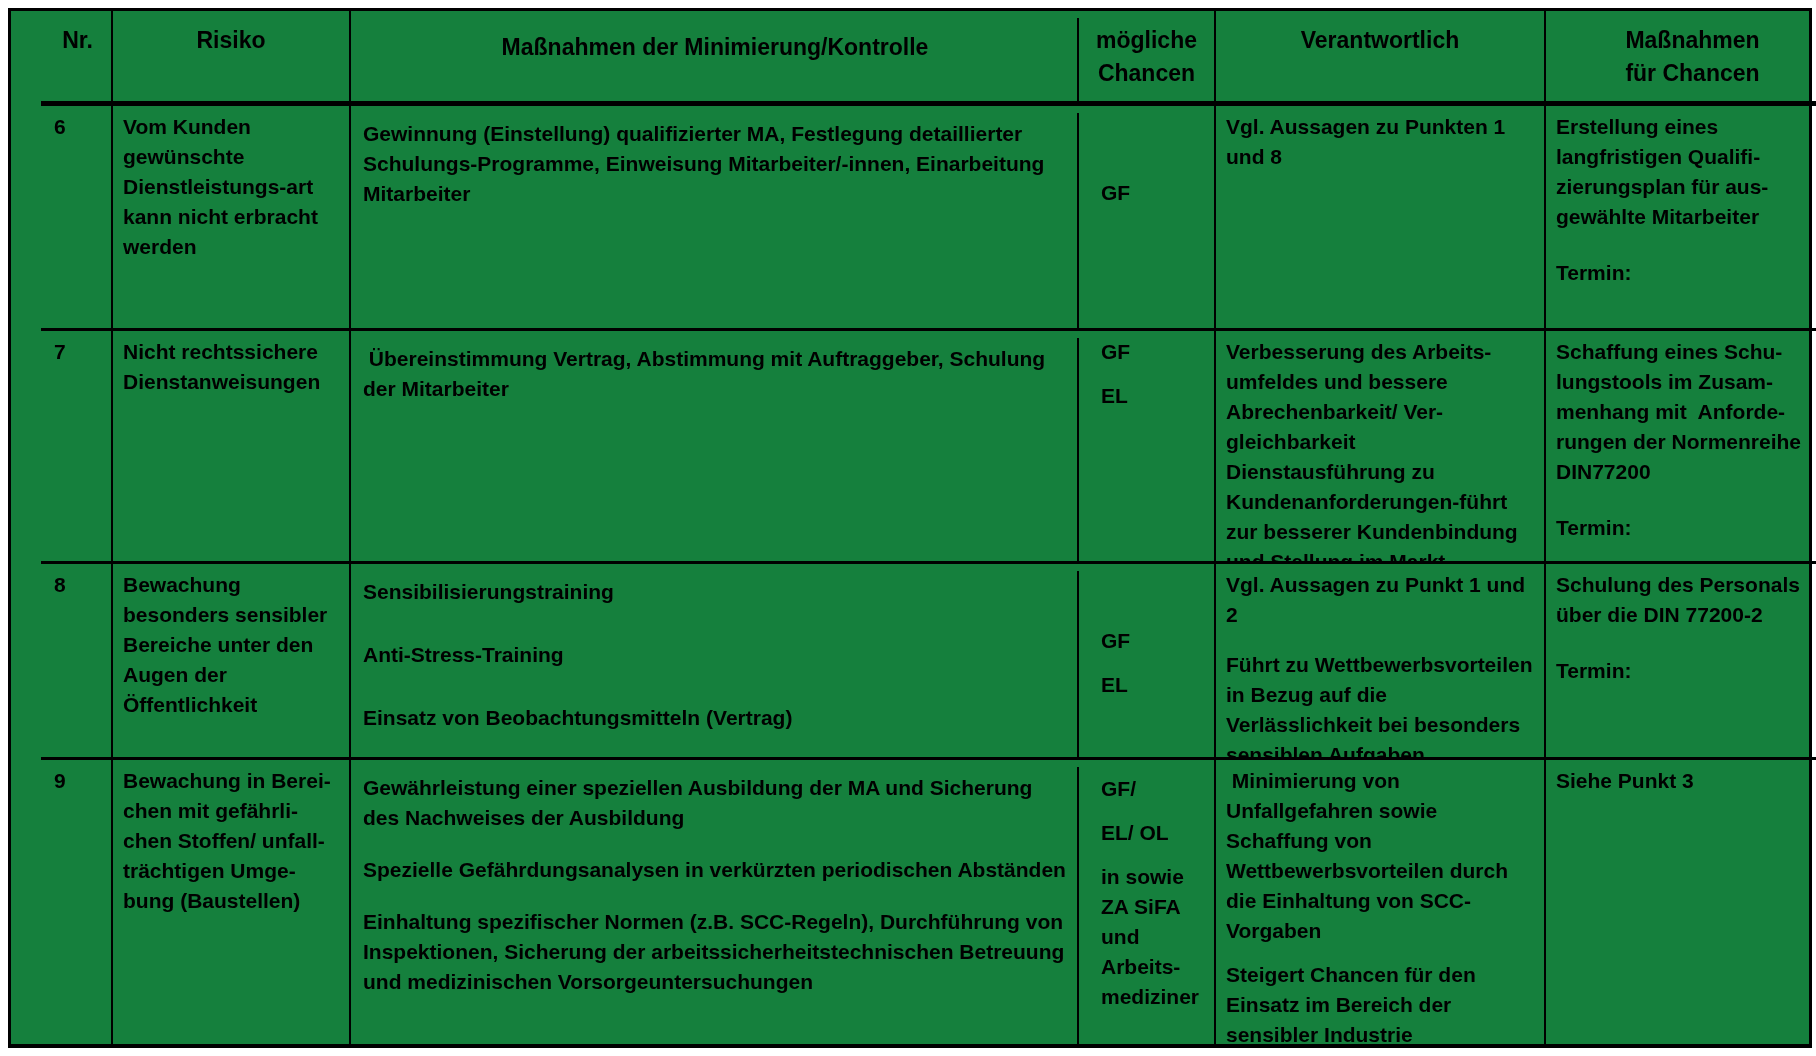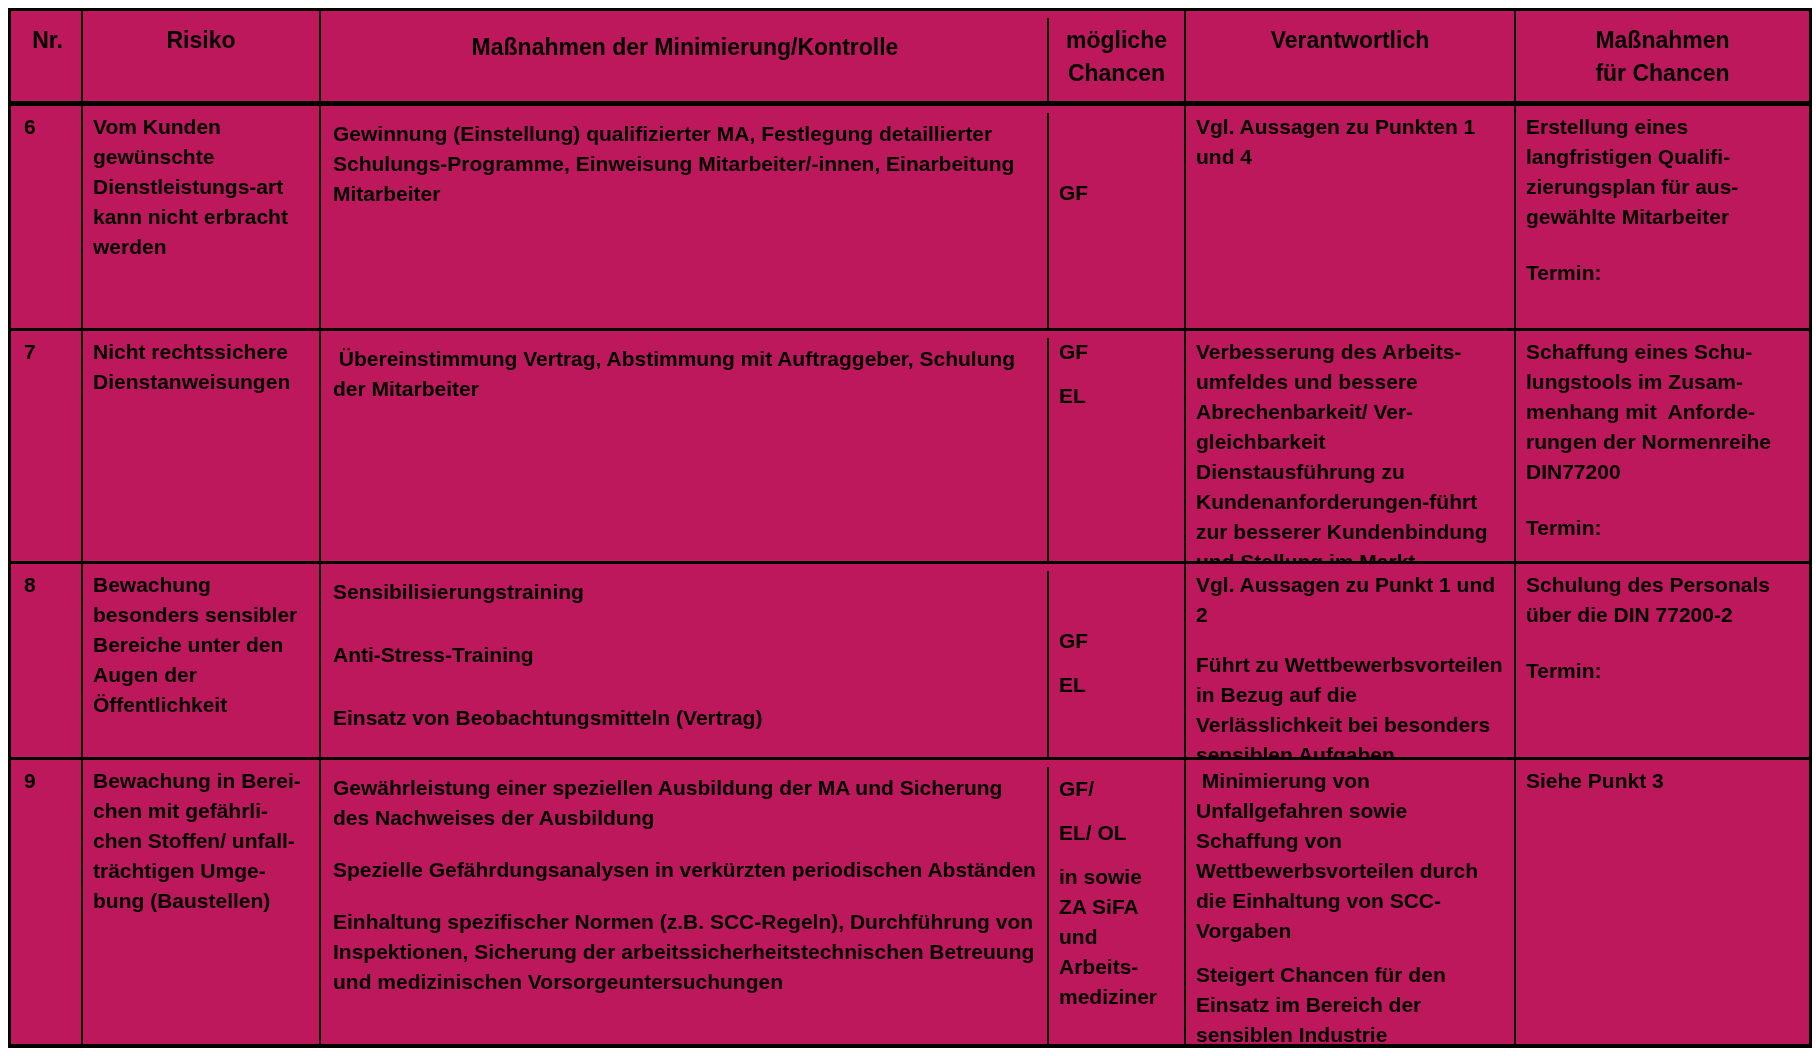--- a/index.html
+++ b/index.html
@@ -13,21 +13,22 @@
   }
   #risk-table {
     position: absolute;
     left: 8px; top: 8px;
     width: 1804px; height: 1040px;
     border: 3px solid #000;
     border-bottom-width: 4px;
     display: grid;
     grid-template-columns: 72px 238px 728px 137px 330px 293px;
     grid-template-rows: 95px 225px 233px 196px 284px;
-    background: #be185d;
+    background: #15803d;
+    padding-left: 30px;
   }
   .cell {
     border-right: 2px solid #000;
     border-bottom: 3px solid #000;
     overflow: hidden;
     padding: 6px 10px;
     font-size: 21px;
     line-height: 30px;
   }
   .cell:nth-child(6n) { border-right: none; }
@@ -43,21 +44,21 @@
   }
   .th.col-verantwortlich { word-break: break-all; padding-left: 16px; padding-right: 16px; }
   .th.col-massnahmen_chancen { white-space: pre-line; }
 
   .para { margin: 0 0 20px 0; white-space: pre-wrap; font-weight: bold; }
   .para:last-child { margin-bottom: 0; }
   .col-nr { padding-left: 13px; }
   .col-nr .para { font-weight: 700; }
   .col-massnahmen { padding-left: 12px; margin-top: 7px; }
 
-  .col-verantwortlich .para { margin-bottom: 14px; }
+  .col-verantwortlich .para { margin-bottom: 14px; margin-left: 12px; }
   .row-6.col-verantwortlich { padding-top: 72px; }
   .row-8.col-verantwortlich { padding-top: 62px; }
   .row-9.col-verantwortlich { padding-top: 14px; }
 
   .row-8.col-massnahmen .para { margin-bottom: 33px; }
   .row-9.col-massnahmen .para { margin-bottom: 22px; }
   .row-9.col-chancen .para { margin-bottom: 14px; }
 
   .col-massnahmen_chancen .para + .para:last-child { margin-top: 26px; }
 </style>
@@ -78,21 +79,21 @@
     <div class="cell td col-risiko row-6">
       <p class="para">Vom Kunden gewünschte Dienstleistungs-art kann nicht erbracht werden</p>
     </div>
     <div class="cell td col-massnahmen row-6">
       <p class="para">Gewinnung (Einstellung) qualifizierter MA, Festlegung detaillierter Schulungs-Programme, Einweisung Mitarbeiter/-innen, Einarbeitung Mitarbeiter</p>
     </div>
     <div class="cell td col-verantwortlich row-6">
       <p class="para">GF</p>
     </div>
     <div class="cell td col-chancen row-6">
-      <p class="para">Vgl. Aussagen zu Punkten 1 und 4</p>
+      <p class="para">Vgl. Aussagen zu Punkten 1 und 8</p>
     </div>
     <div class="cell td col-massnahmen_chancen row-6">
       <p class="para">Erstellung eines langfristigen Qualifi-zierungsplan für aus-gewählte Mitarbeiter</p>
       <p class="para">Termin:</p>
     </div>
     <div class="cell td col-nr row-7">
       <p class="para">7</p>
     </div>
     <div class="cell td col-risiko row-7">
       <p class="para">Nicht rechtssichere Dienstanweisungen</p>
@@ -145,19 +146,19 @@
       <p class="para">Spezielle Gefährdungsanalysen in verkürzten periodischen Abständen</p>
       <p class="para">Einhaltung spezifischer Normen (z.B. SCC-Regeln), Durchführung von Inspektionen, Sicherung der arbeitssicherheitstechnischen Betreuung und medizinischen Vorsorgeuntersuchungen</p>
     </div>
     <div class="cell td col-verantwortlich row-9">
       <p class="para">GF/</p>
       <p class="para">EL/ OL</p>
       <p class="para">in sowie ZA SiFA und Arbeits-mediziner</p>
     </div>
     <div class="cell td col-chancen row-9">
       <p class="para"> Minimierung von Unfallgefahren sowie Schaffung von Wettbewerbsvorteilen durch die Einhaltung von SCC-Vorgaben</p>
-      <p class="para">Steigert Chancen für den Einsatz im Bereich der sensiblen Industrie</p>
+      <p class="para">Steigert Chancen für den Einsatz im Bereich der sensibler Industrie</p>
       <p class="para">Abhebung vom Wettbewerb</p>
     </div>
     <div class="cell td col-massnahmen_chancen row-9">
       <p class="para">Siehe Punkt 3</p>
     </div>
   </div>
 
 </body></html>

